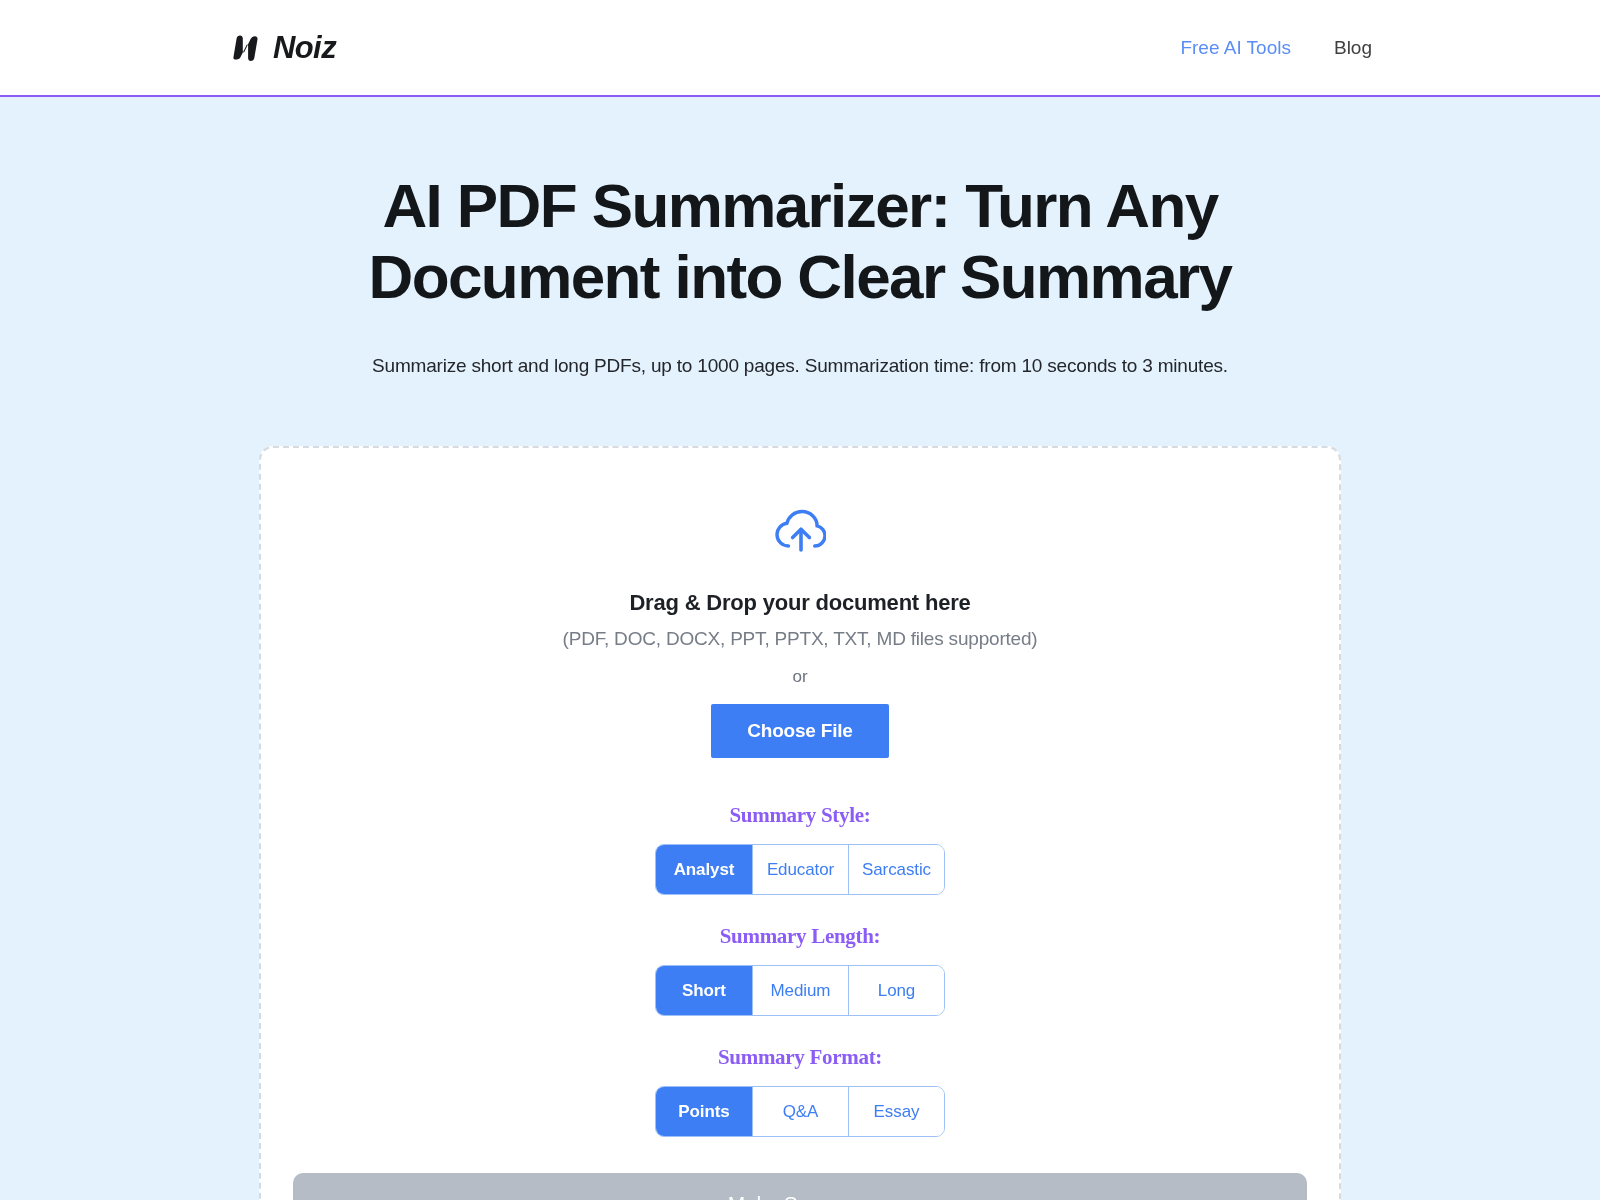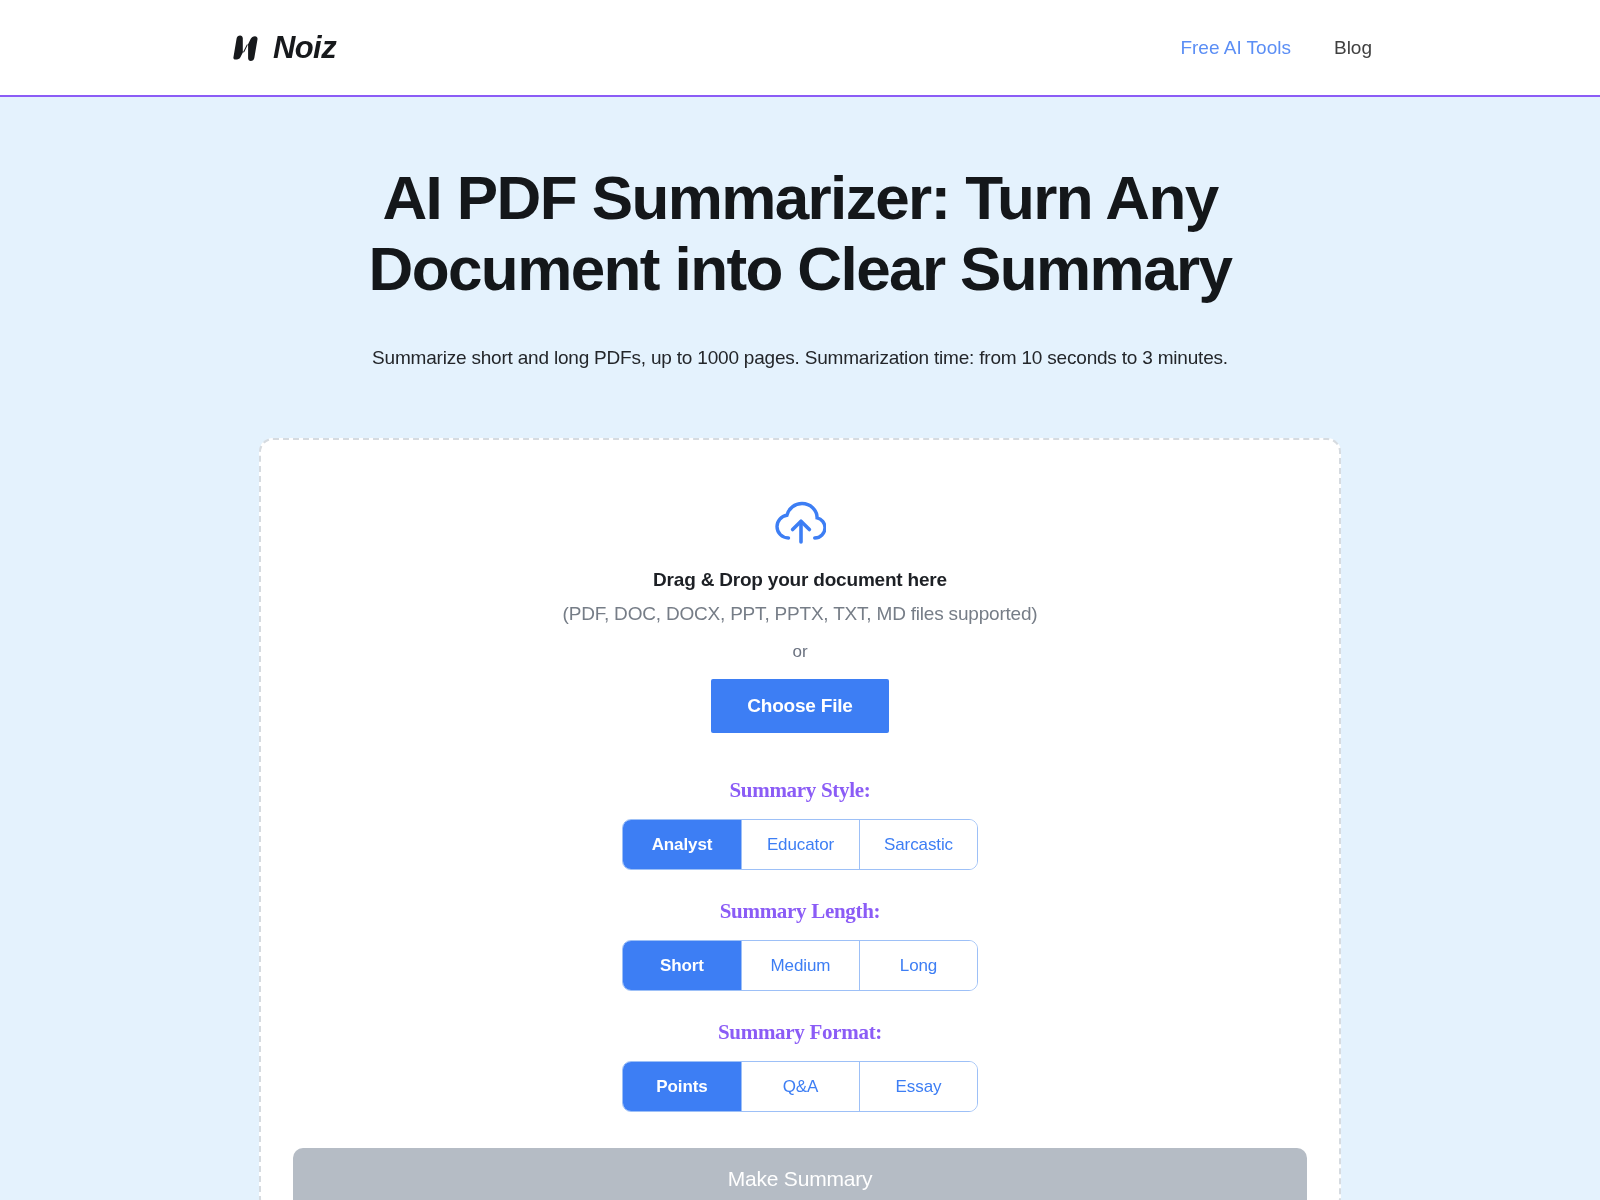--- a/index.html
+++ b/index.html
@@ -72,21 +72,21 @@
     text-align: center;
   }
 
   .hero-title {
     font-size: 62px;
     font-weight: bold;
     line-height: 1.14;
     letter-spacing: -1.6px;
     color: #14171a;
     max-width: 900px;
-    margin: 0 auto;
+    margin: 8px auto;
   }
 
   .hero-subtitle {
     margin-top: 43px;
     font-size: 19px;
     color: #23262a;
     letter-spacing: -0.2px;
   }
 
   
@@ -106,22 +106,22 @@
   }
 
   .cloud-icon {
     display: block;
     margin: 0 auto;
     width: 52px;
     height: 48px;
   }
 
   .drop-title {
-    margin-top: 23px;
-    font-size: 19px;
+    margin-top: 36px;
+    font-size: 22px;
     font-weight: bold;
     color: #1d2025;
     letter-spacing: -0.2px;
   }
 
   .drop-formats {
     margin-top: 12px;
     font-size: 19px;
     color: #767d87;
     letter-spacing: -0.2px;
@@ -164,21 +164,21 @@
 
   .segmented {
     margin: 16px auto 0;
     display: inline-flex;
     border: 1px solid #9dc0f7;
     border-radius: 9px;
     overflow: hidden;
   }
 
   .segment {
-    width: 118px;
+    width: 96px;
     height: 49px;
     display: flex;
     align-items: center;
     justify-content: center;
     font-size: 17px;
     font-family: inherit;
     background: #ffffff;
     color: #3d7ef4;
     border: none;
     border-left: 1px solid #9dc0f7;

